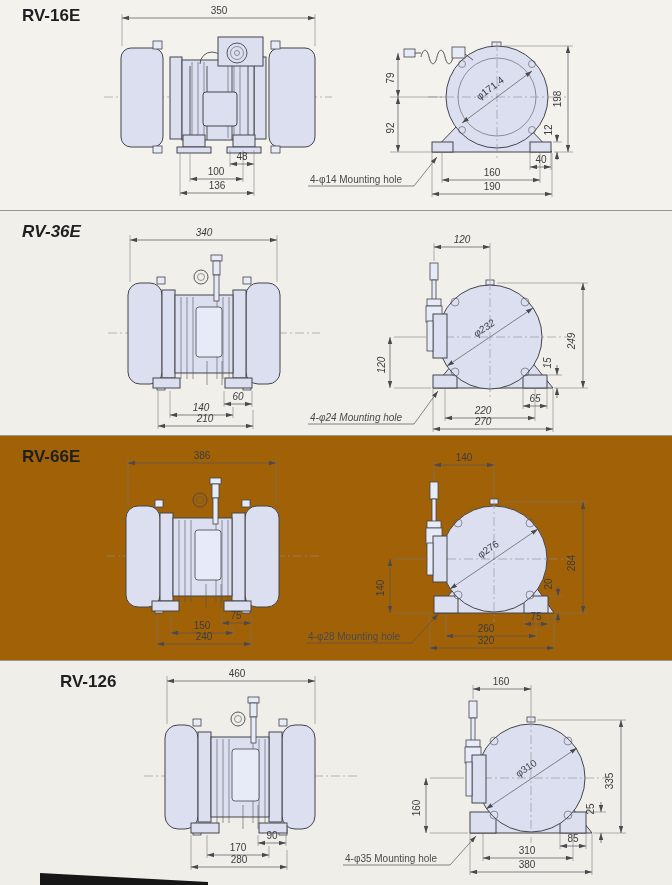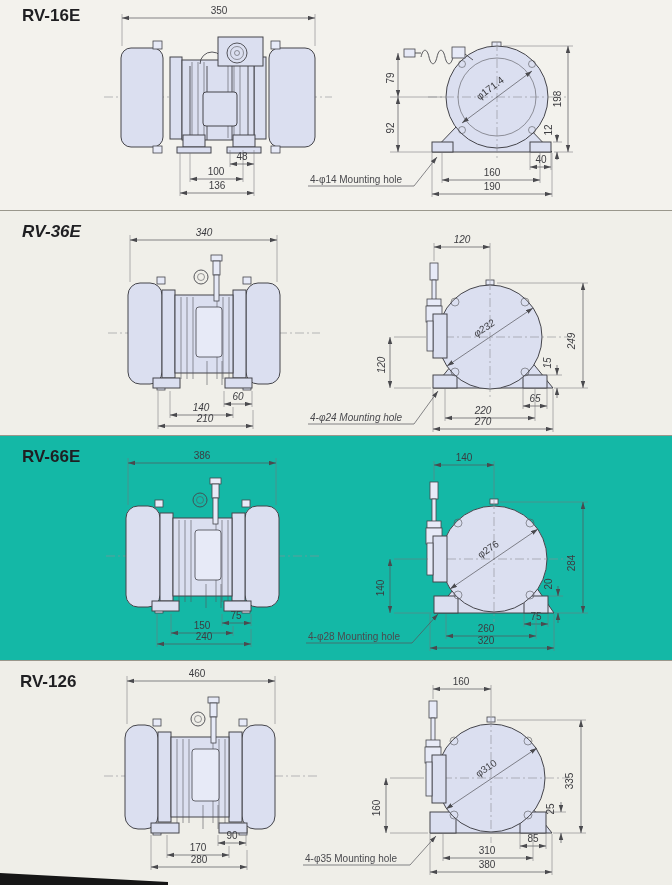--- a/index.html
+++ b/index.html
@@ -2,22 +2,22 @@
 <html><head>
 <meta charset="utf-8">
 <style>
   html,body{margin:0;padding:0;}
   body{width:672px;height:885px;background:#f2f1ec;position:relative;overflow:hidden;
        font-family:"Liberation Sans",sans-serif;}
   .page-edge{position:absolute;left:11px;top:0;bottom:8px;width:1px;background:#8b897e;}
   .section{position:relative;width:672px;}
   .s1{height:210px;background:#f3f2ed;}
   .s2{height:225px;background:#f0efe9;border-top:1px solid #9a978c;box-sizing:border-box;font-style:italic;}
-  .s3{height:225px;background:#14b8a6;border-top:1px solid #9a978c;box-sizing:border-box;text-align:center;}
-  .s4{height:225px;background:#efeee8;border-top:1px solid #9a978c;box-sizing:border-box;}
+  .s3{height:225px;background:#a16207;border-top:1px solid #9a978c;box-sizing:border-box;text-align:center;}
+  .s4{height:225px;background:#efeee8;border-top:1px solid #9a978c;box-sizing:border-box;padding-left:40px;}
   svg{display:block;}
   .t{font-family:"Liberation Sans",sans-serif;font-size:10px;fill:#3c3c40;}
   .lbl{font-family:"Liberation Sans",sans-serif;font-size:10px;fill:#4a4a4e;}
   .title{font-family:"Liberation Sans",sans-serif;font-size:17px;font-weight:bold;fill:#1f1f22;}
   .body{fill:#dbdff0;stroke:#45454b;stroke-width:1;}
   .body2{fill:#e7eaf7;stroke:#45454b;stroke-width:0.8;}
   .ln{fill:none;stroke:#45454b;stroke-width:0.9;}
   .thin{fill:none;stroke:#55555a;stroke-width:0.6;}
   .dim{stroke:#55555a;stroke-width:0.7;fill:none;}
   .ext{stroke:#75757a;stroke-width:0.55;}

